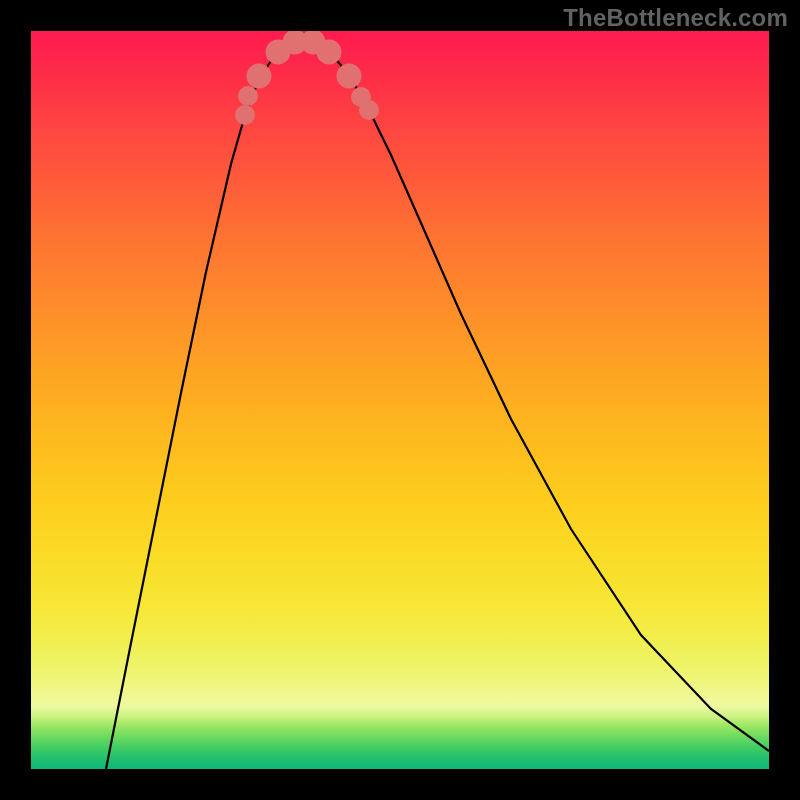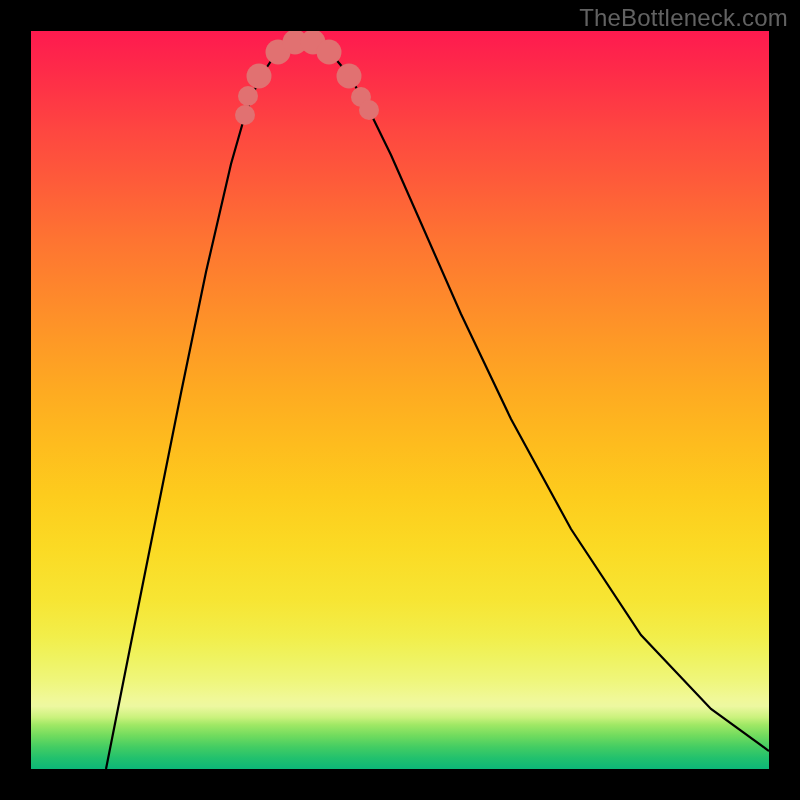--- a/index.html
+++ b/index.html
@@ -55,21 +55,21 @@
     width: 738px;
     height: 738px;
     pointer-events: none;
   }
   .watermark {
     position: absolute;
     top: 4px;
     right: 12px;
     color: #626262;
     font-size: 24px;
-    font-weight: 400;
+    font-weight: 700;
     letter-spacing: 0.2px;
   }
 </style>
 </head>
 <body>
 
 <div class="frame">
   <div class="grad"></div>
   <svg class="curve" viewBox="0 0 738 738" preserveAspectRatio="none">
     <path fill="none" stroke="#000" stroke-width="2.2" d="M75 738 L100 612 L125 487 L150 362 L175 241 L200 133 L214 84 L228 48 L248 18 L264 9 L280 9 L298 20 L318 44 L338 79 L360 124 L390 192 L430 283 L480 388 L540 498 L610 604 L680 678 L738 720"></path>

